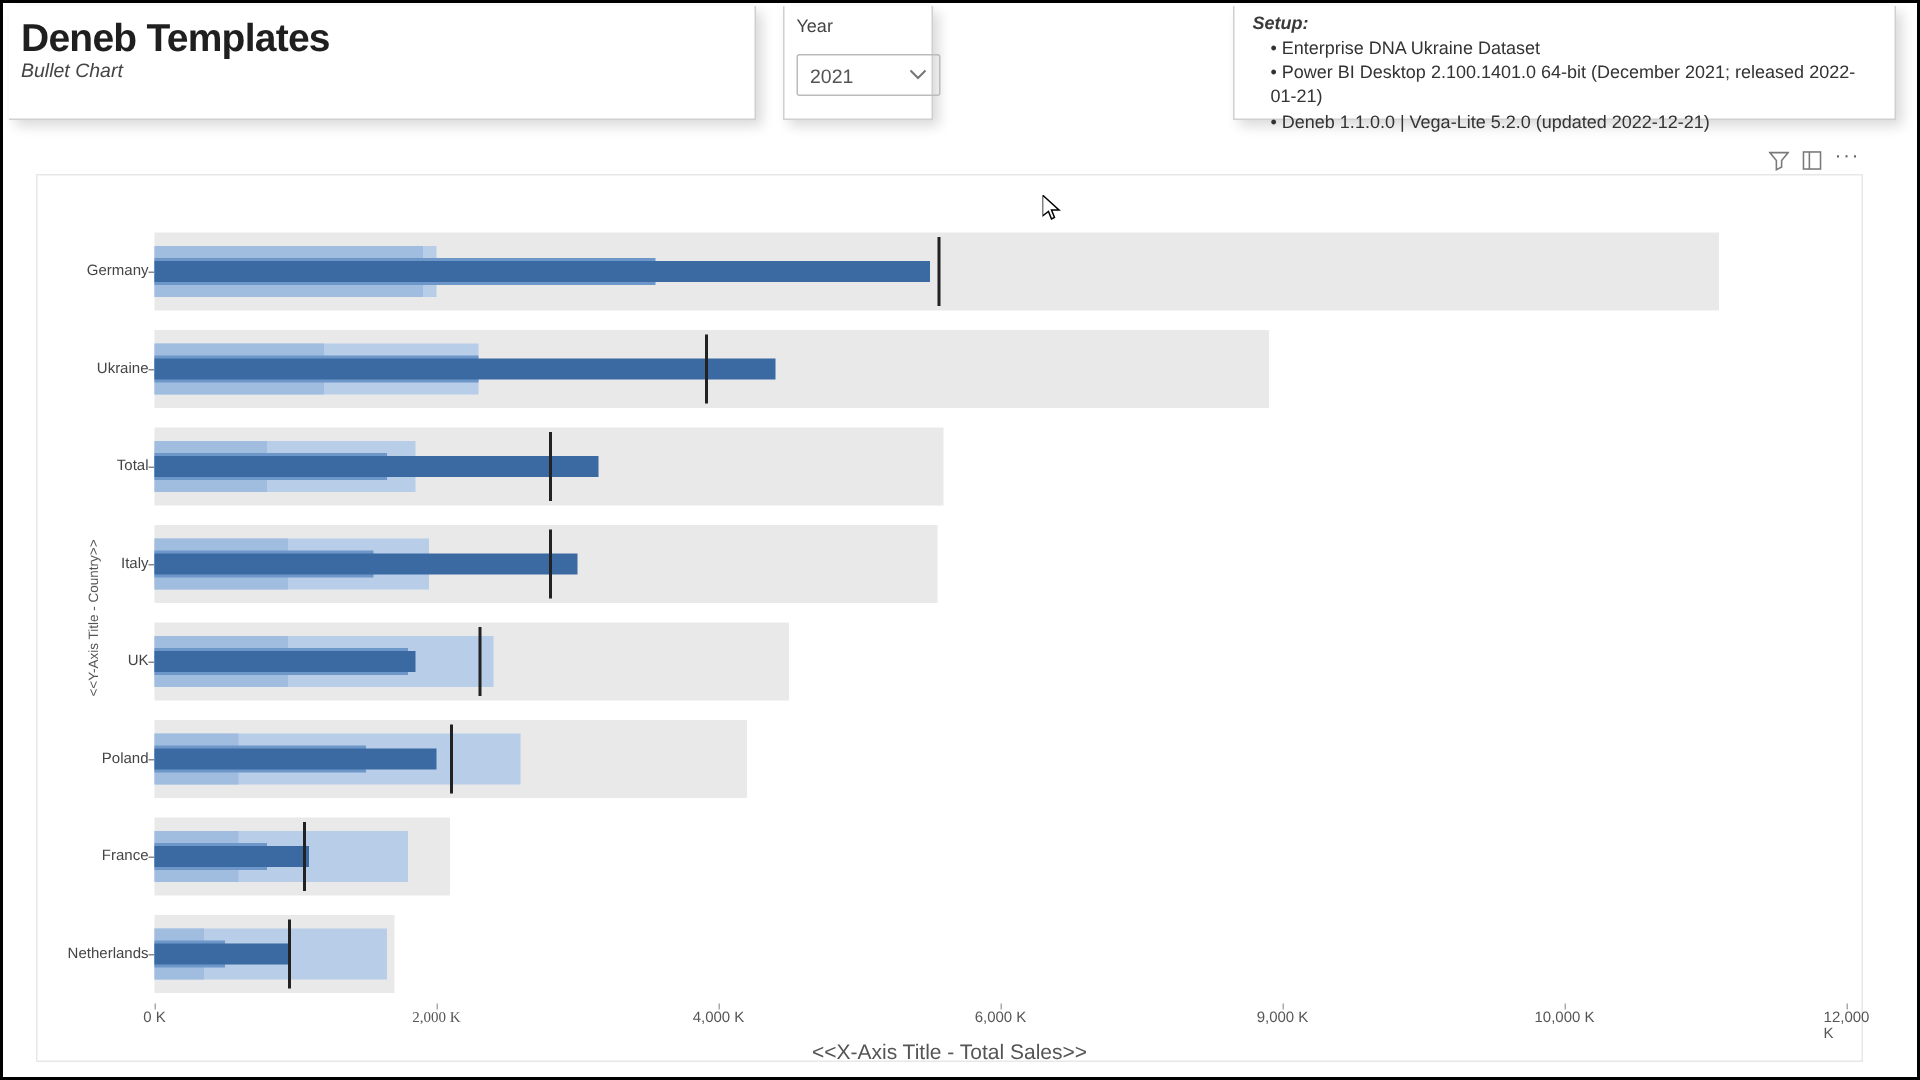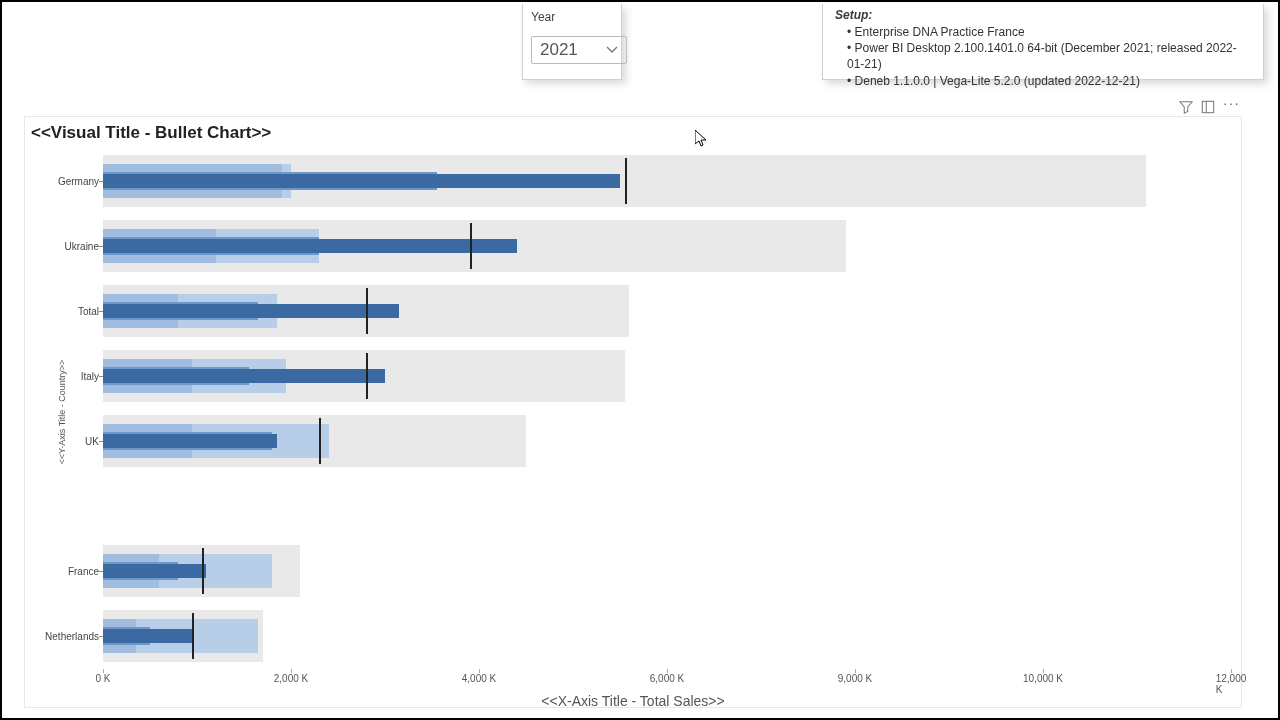--- a/index.html
+++ b/index.html
@@ -9,21 +9,21 @@
 
   
   .header { position: absolute; top: 0; left: 0; right: 0; height: 78px; }
   .card { position: absolute; background: #fff; border: 1px solid #d0d0d0; box-shadow: 4px 4px 8px rgba(0,0,0,.15); }
   .title-card { left: 4px; top: 2px; width: 498px; height: 76px; padding: 6px 8px 4px 8px; border-left: none; border-top: none; }
   .title-card h1 { font-size: 26px; font-weight: 700; color: #1f1f1f; letter-spacing: -0.5px; }
   .title-card .sub { font-size: 13px; font-style: italic; color: #444; margin-top: -2px; }
 
   .year-card { left: 520px; top: 2px; width: 100px; height: 76px; border-top: none; padding: 6px 8px; }
   .year-card .lbl { font-size: 12px; color: #444; }
-  .year-select { margin-top: 12px; width: 96px; height: 28px; border: 1px solid #bbb; border-radius: 2px; display: flex; align-items: center; justify-content: space-between; padding: 0 8px; font-size: 17px; color: #555; cursor: pointer; text-align: center; }
+  .year-select { margin-top: 12px; width: 96px; height: 28px; border: 1px solid #bbb; border-radius: 2px; display: flex; align-items: center; justify-content: space-between; padding: 0 8px; font-size: 13px; color: #555; cursor: pointer; text-align: center; }
   .year-select svg { width: 12px; height: 12px; }
 
   .setup-card { left: 820px; top: 2px; width: 442px; height: 76px; border-top: none; padding: 4px 12px 4px 12px; font-size: 12px; color: #333; }
   .setup-card .heading { font-weight: 700; font-style: italic; color: #3a3a3a; }
   .setup-card ul { list-style: none; margin-top: 2px; }
   .setup-card li::before { content: "• "; }
   .setup-card li { line-height: 1.35; padding-left: 12px; }
 
   
   .visual-icons { position: absolute; top: 98px; right: 38px; display: flex; gap: 8px; color: #6a6a6a; }
@@ -53,35 +53,39 @@
   .x-axis .tick { position: absolute; top: 0; font-size: 10px; color: #555; transform: translateX(-50%); }
   .x-axis .tickline { position: absolute; top: -4px; width: 1px; height: 4px; background: #aaa; }
 
   .cursor { position: absolute; width: 13px; height: 18px; pointer-events:none; }
 </style>
 </head>
 <body>
 <div class="page">
 
   <div class="header">
+    <div class="card title-card">
+      <h1>Deneb Templates</h1>
+      <div class="sub">Bullet Chart</div>
+    </div>
 
     <div class="card year-card">
       <div class="lbl">Year</div>
       <div class="year-select">
         <span>2021</span>
         <svg viewBox="0 0 12 12">
             <path d="M1 3 L6 8 L11 3" fill="none" stroke="#777" stroke-width="1.4"></path>
           </svg>
       </div>
     </div>
 
     <div class="card setup-card">
       <div class="heading">Setup:</div>
       <ul>
-        <li>Enterprise DNA Practice France</li>
+        <li>Enterprise DNA Ukraine Dataset</li>
         <li>Power BI Desktop 2.100.1401.0 64-bit (December 2021; released 2022-01-21)</li>
         <li>Deneb 1.1.0.0 | Vega-Lite 5.2.0 (updated 2022-12-21)</li>
       </ul>
     </div>
   </div>
 
   <div class="visual-icons">
     <span>
       <svg viewBox="0 0 16 16">
           <path d="M1 2h14l-5 6v5l-4 2v-7z" fill="none" stroke="#7a7a7a" stroke-width="1.2"></path>
@@ -90,21 +94,20 @@
     <span>
       <svg viewBox="0 0 16 16">
           <rect x="1.5" y="1.5" width="13" height="13" fill="none" stroke="#7a7a7a" stroke-width="1.2"></rect>
           <path d="M6 1.5v13" stroke="#7a7a7a" stroke-width="1.2"></path>
         </svg>
     </span>
     <span class="dots">···</span>
   </div>
 
   <div class="chart-wrap">
-    <div class="chart-title">&lt;&lt;Visual Title - Bullet Chart&gt;&gt;</div>
     <div class="y-axis-title">&lt;&lt;Y-Axis Title - Country&gt;&gt;</div>
     <div class="x-axis-title">&lt;&lt;X-Axis Title - Total Sales&gt;&gt;</div>
 
     <div class="plot" id="plot">
         <div class="row" style="top: 0px;">
           <div class="catlabel">Germany</div>
           <div class="tick"></div>
           <div class="bg" style="width: 1043.4px;"></div>
           <div class="bg2" style="width: 188px;"></div>
           <div class="bg3" style="width: 178.6px;"></div>
@@ -145,20 +148,30 @@
         <div class="row" style="top: 195px;">
           <div class="catlabel">Italy</div>
           <div class="tick"></div>
           <div class="bg" style="width: 521.7px;"></div>
           <div class="bg2" style="width: 183.3px;"></div>
           <div class="bg3" style="width: 89.3px;"></div>
           <div class="bg4" style="width: 145.7px;"></div>
           <div class="actual" style="width: 282px;"></div>
           <div class="target" style="left: 263.2px;"></div>
         </div>
+        <div class="row" style="top: 325px;">
+          <div class="catlabel">Poland</div>
+          <div class="tick"></div>
+          <div class="bg" style="width: 394.8px;"></div>
+          <div class="bg2" style="width: 244.4px;"></div>
+          <div class="bg3" style="width: 56.4px;"></div>
+          <div class="bg4" style="width: 141px;"></div>
+          <div class="actual" style="width: 188px;"></div>
+          <div class="target" style="left: 197.4px;"></div>
+        </div>
         <div class="row" style="top: 390px;">
           <div class="catlabel">France</div>
           <div class="tick"></div>
           <div class="bg" style="width: 197.4px;"></div>
           <div class="bg2" style="width: 169.2px;"></div>
           <div class="bg3" style="width: 56.4px;"></div>
           <div class="bg4" style="width: 75.2px;"></div>
           <div class="actual" style="width: 103.4px;"></div>
           <div class="target" style="left: 98.7px;"></div>
         </div>
@@ -170,21 +183,21 @@
           <div class="bg3" style="width: 32.9px;"></div>
           <div class="bg4" style="width: 47px;"></div>
           <div class="actual" style="width: 89.3px;"></div>
           <div class="target" style="left: 89.3px;"></div>
         </div>
       </div>
     <div class="x-axis" id="xaxis">
         <div class="tickline" style="left: 0px;"></div>
         <div class="tick" style="left: 0px;">0 K</div>
         <div class="tickline" style="left: 188px;"></div>
-        <div class="tick" style="left: 188px;">2,000 K</div>
+        <div class="tick" style="left: 188px; font-family: Liberation Serif, serif;">2,000 K</div>
         <div class="tickline" style="left: 376px;"></div>
         <div class="tick" style="left: 376px;">4,000 K</div>
         <div class="tickline" style="left: 564px;"></div>
         <div class="tick" style="left: 564px;">6,000 K</div>
         <div class="tickline" style="left: 752px;"></div>
         <div class="tick" style="left: 752px;">9,000 K</div>
         <div class="tickline" style="left: 940px;"></div>
         <div class="tick" style="left: 940px;">10,000 K</div>
         <div class="tickline" style="left: 1128px;"></div>
         <div class="tick" style="left: 1128px;">12,000 K</div>

